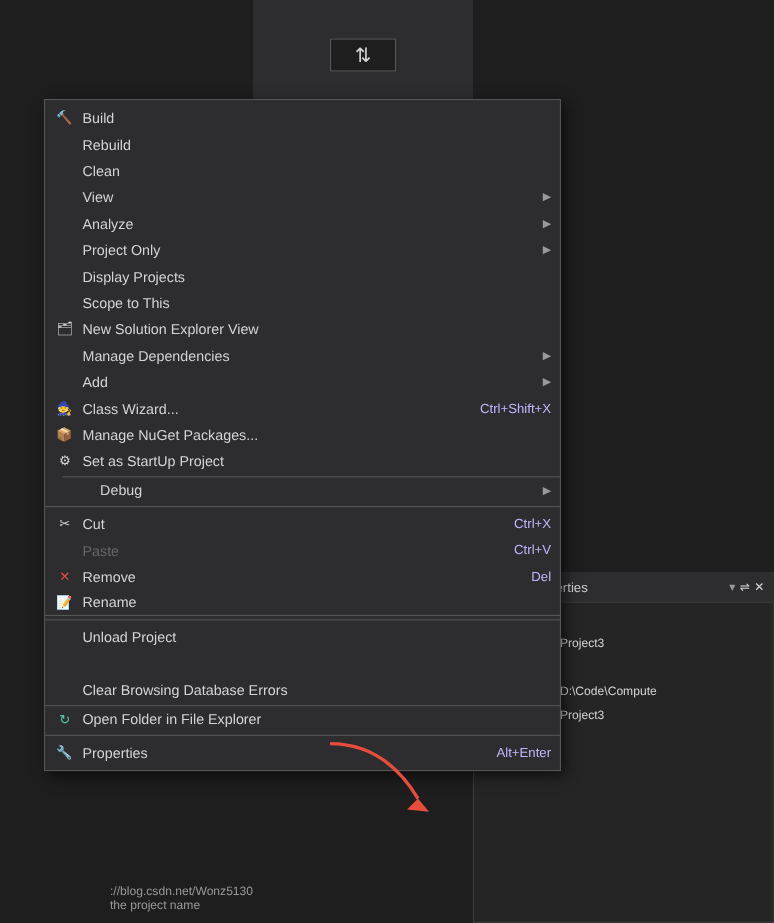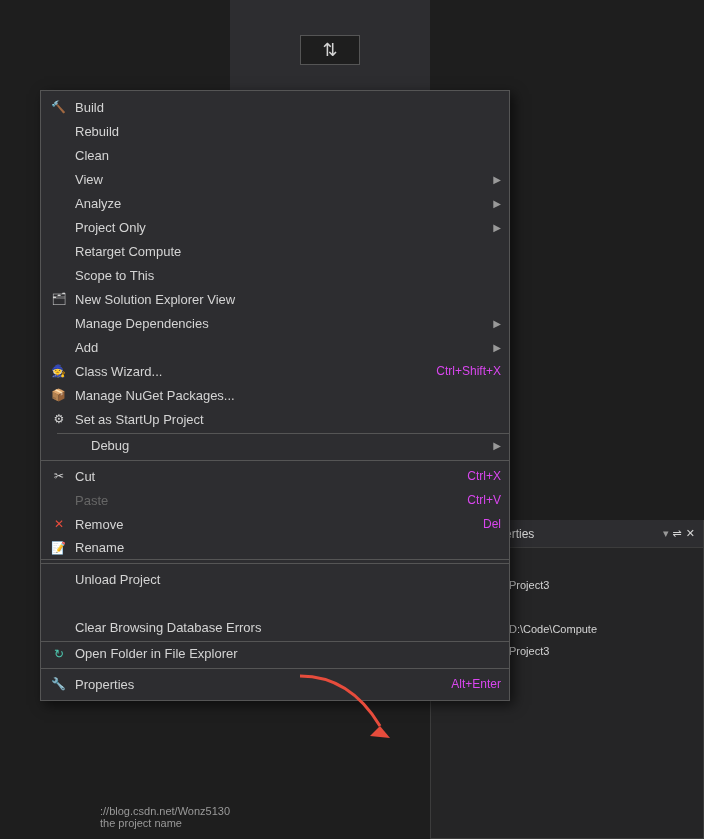--- a/index.html
+++ b/index.html
@@ -181,21 +181,21 @@
       justify-content: center;
       flex-shrink: 0;
       font-size: 12px;
     }
 
     .cm-item .cm-label {
       flex: 1;
     }
 
     .cm-item .cm-shortcut {
-      color: #d946ef;
+      color: #c4b5fd;
       font-size: 12px;
       padding-left: 20px;
     }
 
     .cm-item .cm-arrow {
       color: #999999;
       font-size: 10px;
     }
 
     .cm-separator {
@@ -410,21 +410,21 @@
   </div>
 
   <div class="cm-item">
     <span class="cm-icon"></span>
     <span class="cm-label">Project Only</span>
     <span class="cm-arrow">▶</span>
   </div>
 
   <div class="cm-item">
     <span class="cm-icon"></span>
-    <span class="cm-label">Retarget Compute</span>
+    <span class="cm-label">Display Projects</span>
   </div>
 
   <div class="cm-item">
     <span class="cm-icon"></span>
     <span class="cm-label">Scope to This</span>
   </div>
 
   <div class="cm-item">
     <span class="cm-icon">🗂</span>
     <span class="cm-label">New Solution Explorer View</span>

